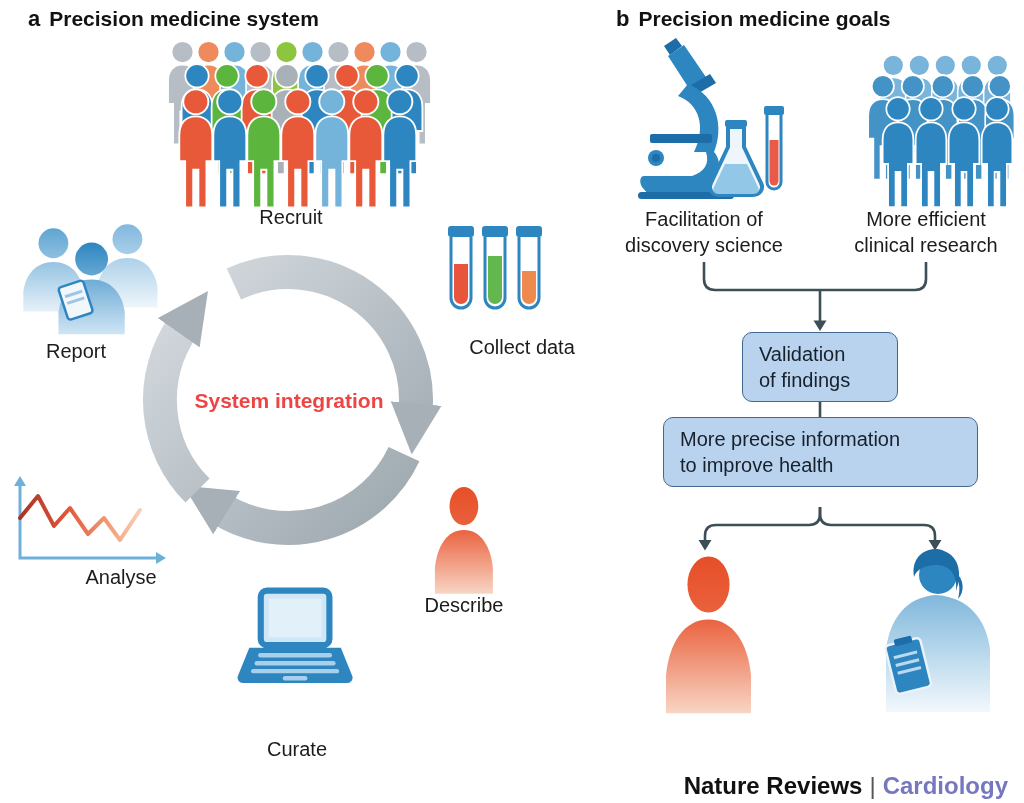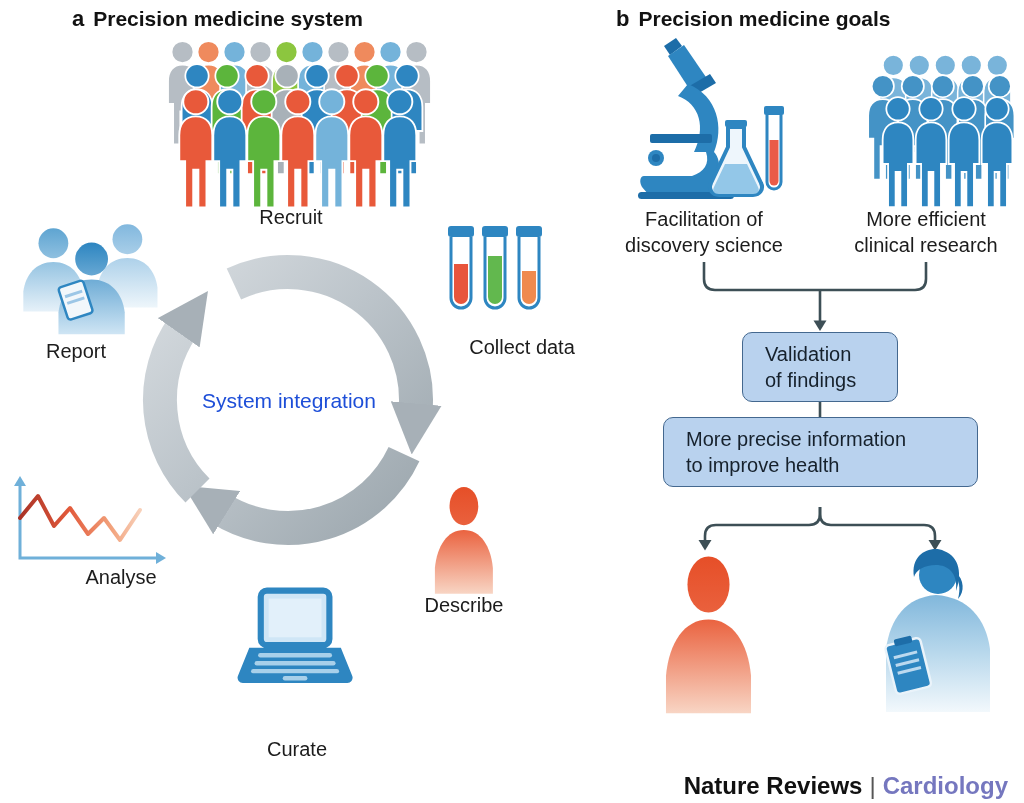--- a/index.html
+++ b/index.html
@@ -4,24 +4,24 @@
 <style>
   * { margin:0; padding:0; box-sizing:border-box; }
   html,body { background:#ffffff; }
   body { font-family:"Liberation Sans","DejaVu Sans",sans-serif; }
   .canvas { position:relative; width:1024px; height:803px; background:#ffffff; overflow:hidden; }
   .art { position:absolute; left:0; top:0; }
   .ptitle { position:absolute; font-weight:bold; color:#121212; font-size:21px; white-space:nowrap; }
   .plet { font-size:22px; margin-right:9px; }
   .lab { position:absolute; transform:translateX(-50%); font-size:20px; color:#1c1c1c;
          white-space:nowrap; text-align:center; line-height:26px; }
-  .lab.bold { font-weight:normal; font-size:21px; color:#1d4ed8; }
+  .lab.bold { font-weight:bold; font-size:21px; color:#ef4444; }
   .fbox { position:absolute; background:#b9d2ee; border:1.6px solid #44688f; border-radius:10px;
           font-size:20px; line-height:26px; color:#16212c; display:flex; flex-direction:column;
-          justify-content:center; padding-left:22px; }
+          justify-content:center; padding-left:16px; }
   .footer { position:absolute; right:16px; top:772px; font-size:24px; font-weight:bold; color:#111; white-space:nowrap; }
   .fsep { font-weight:400; color:#555; margin:0 7px; }
   .fsec { color:#7577bf; }
 </style>
 </head>
 <body>
 
 <div class="canvas">
 
   <svg class="art" width="1024" height="803" viewBox="0 0 1024 803">
@@ -209,21 +209,21 @@
       <g transform="rotate(-14 40 120)">
         <rect x="22" y="96" width="36" height="50" rx="4" fill="#2e86c1" stroke="#eaf3fa" stroke-width="2.5"></rect>
         <rect x="32" y="92" width="18" height="7" rx="2" fill="#1d6da8"></rect>
         <rect x="28" y="108" width="24" height="3" fill="#bcd9ef"></rect>
         <rect x="28" y="116" width="24" height="3" fill="#bcd9ef"></rect>
         <rect x="28" y="124" width="24" height="3" fill="#bcd9ef"></rect>
       </g>
     </g>
   </svg>
 
-  <div class="ptitle" style="left:28px; top:6px;margin-left:44px;">
+  <div class="ptitle" style="left:28px; top:6px;">
     <span class="plet">a</span><span>Precision medicine system</span>
   </div>
   <div class="ptitle" style="left:616px; top:6px;">
     <span class="plet">b</span><span>Precision medicine goals</span>
   </div>
 
   <div class="lab" style="left:291px; top:204px;">Recruit</div>
   <div class="lab" style="left:76px;  top:338px;">Report</div>
   <div class="lab" style="left:522px; top:334px;">Collect data</div>
   <div class="lab bold" style="left:289px; top:388px;">System integration</div>

